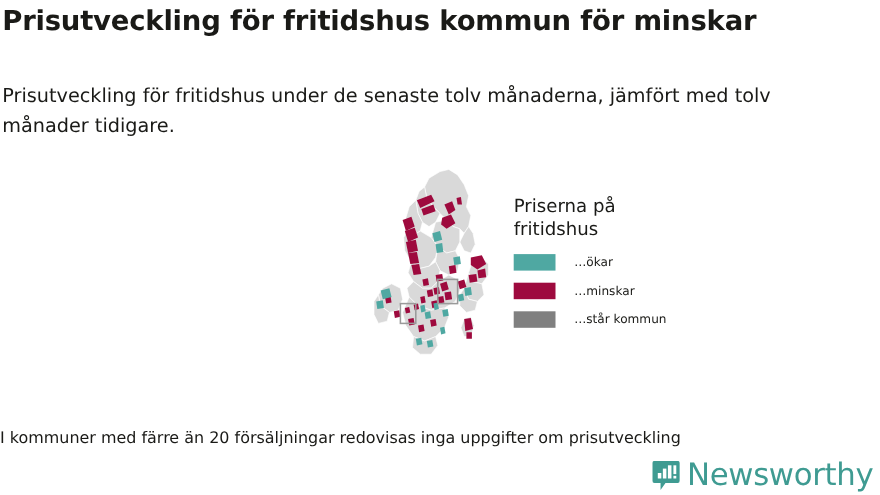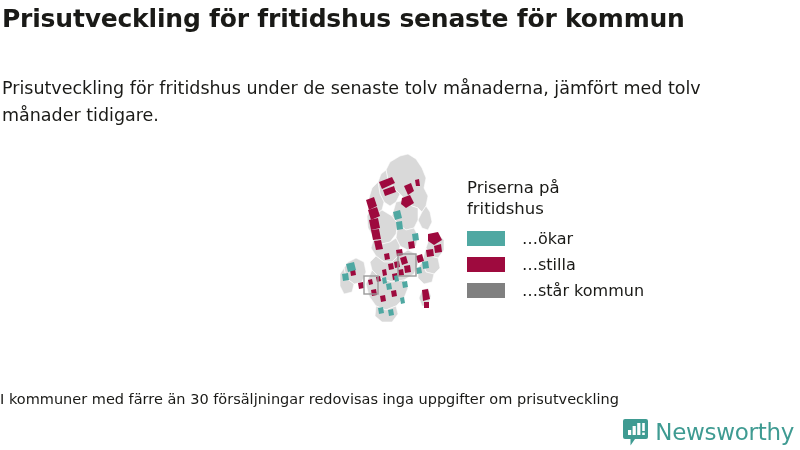--- a/index.html
+++ b/index.html
@@ -81,21 +81,21 @@
     display: flex;
     align-items: center;
     height: 26px;
   }
   .legend-swatch {
     width: 38px;
     height: 15px;
     flex: 0 0 38px;
   }
   .legend-label {
-    font-size: 16px;
+    font-size: 11px;
     color: #1a1a17;
     margin-left: 17px;
     white-space: nowrap;
   }
 
   
   .footnote {
     position: absolute;
     left: 0px;
     top: 390px;
@@ -114,31 +114,31 @@
     align-items: center;
     height: 28px;
   }
   .logo-mark {
     display: block;
     width: 25px;
     height: 27px;
     flex: 0 0 25px;
   }
   .logo-text {
-    font-size: 23px;
+    font-size: 28px;
     font-weight: normal;
     letter-spacing: -0.3px;
     margin-left: 7px;
     line-height: 1;
   }
 </style>
 </head>
 <body>
 
-<div class="chart-title">Prisutveckling för fritidshus senaste för kommun</div>
+<div class="chart-title">Prisutveckling för fritidshus kommun för minskar</div>
 
 <div class="chart-subtitle">Prisutveckling för fritidshus under de senaste tolv månaderna, jämfört med tolv månader tidigare.</div>
 
 <div class="figure-area">
 
   <div class="map-wrap">
     <svg class="map-svg" viewBox="0 0 120 178">
       <g>
 
         <path fill="#d9d9d9" stroke="#ffffff" stroke-width="0.6" d="M62 6 L70 4 L78 9 L84 18 L88 28 L86 38 L90 46 L88 56 L84 62 L80 58 L74 56 L68 50 L62 44 L56 38 L50 30 L48 20 L52 12 Z"></path>
@@ -226,31 +226,31 @@
   <div class="legend">
     <div class="legend-title">Priserna på fritidshus</div>
 
     <div class="legend-row">
       <span class="legend-swatch" style="background:#4fa8a2;"></span>
       <span class="legend-label">…ökar</span>
     </div>
 
     <div class="legend-row">
       <span class="legend-swatch" style="background:#9e0a3e;"></span>
-      <span class="legend-label">…stilla</span>
+      <span class="legend-label">…minskar</span>
     </div>
 
     <div class="legend-row">
       <span class="legend-swatch" style="background:#808080;"></span>
       <span class="legend-label">…står kommun</span>
     </div>
   </div>
 </div>
 
-<div class="footnote">I kommuner med färre än 30 försäljningar redovisas inga uppgifter om prisutveckling</div>
+<div class="footnote">I kommuner med färre än 20 försäljningar redovisas inga uppgifter om prisutveckling</div>
 
 <div class="logo">
   <svg class="logo-mark" viewBox="0 0 25 27">
     <path fill="#3f9b92" d="M2 0 H23 A2 2 0 0 1 25 2 V18 A2 2 0 0 1 23 20 H12 L7.5 26.5 L7.5 20 H2 A2 2 0 0 1 0 18 V2 A2 2 0 0 1 2 0 Z"></path>
     <rect x="5" y="11" width="3.2" height="5" fill="#ffffff"></rect>
     <rect x="9.6" y="7" width="3.2" height="9" fill="#ffffff"></rect>
     <rect x="14.2" y="4" width="3.2" height="12" fill="#ffffff"></rect>
     <rect x="19.2" y="4" width="2.6" height="8" fill="#ffffff"></rect>
     <rect x="19.2" y="13.6" width="2.6" height="2.4" fill="#ffffff"></rect>
   </svg>

